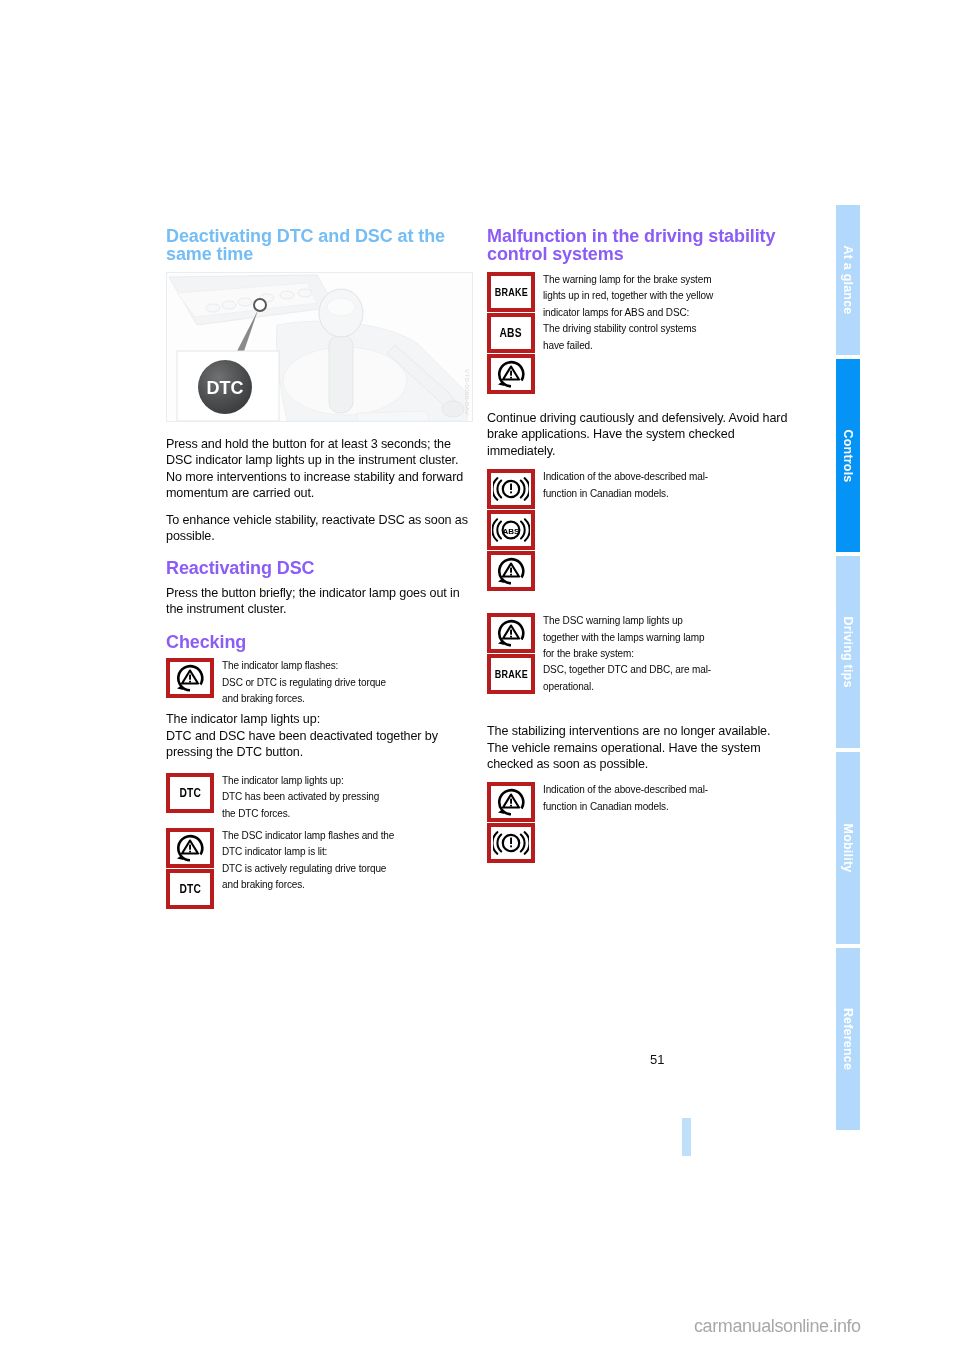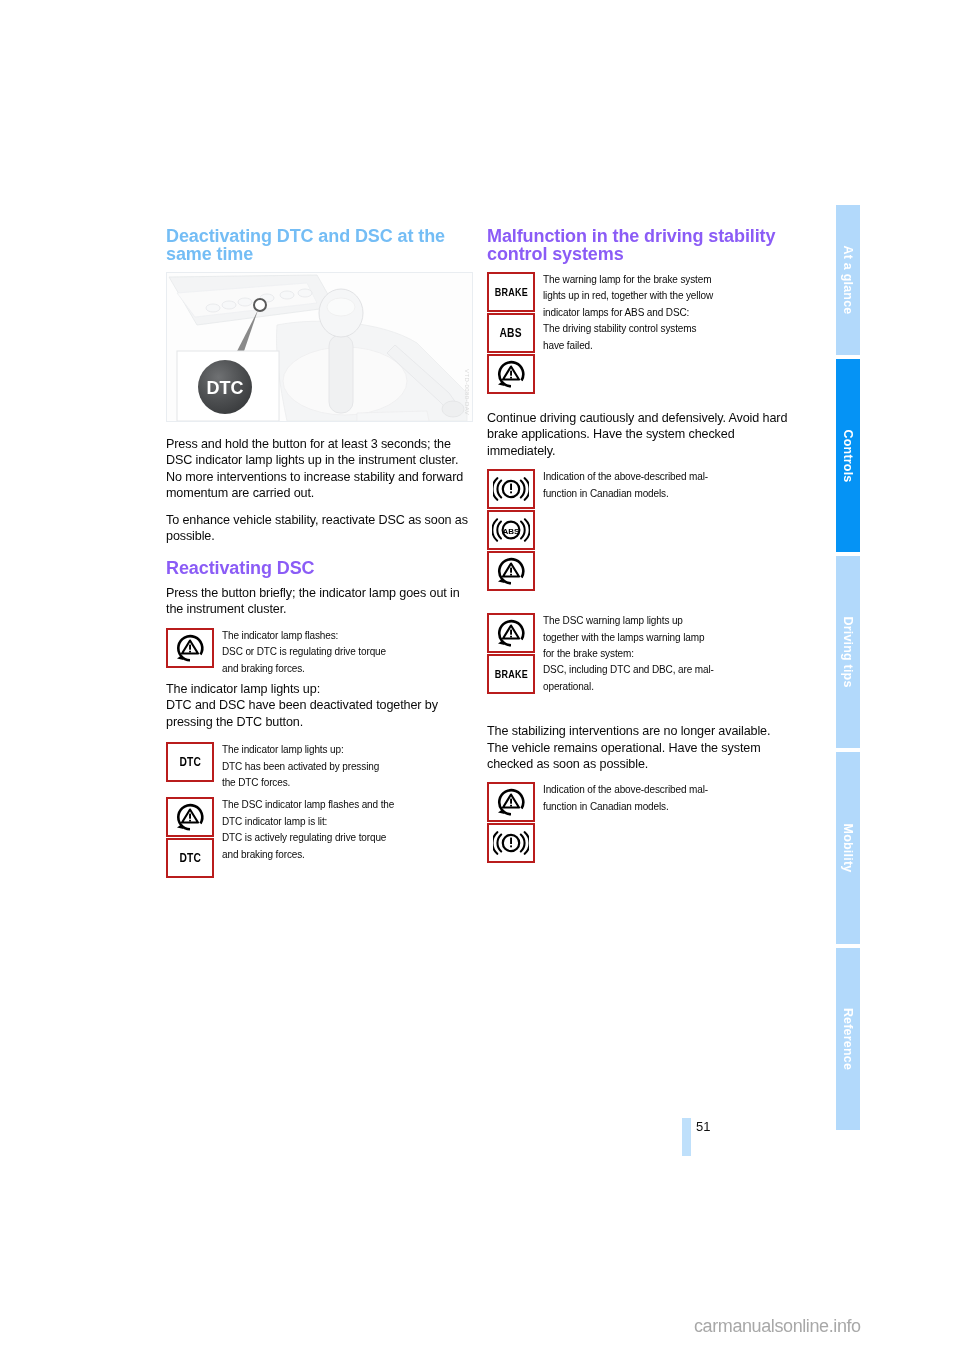--- a/index.html
+++ b/index.html
@@ -77,21 +77,21 @@
     letter-spacing:.4px;
   }
 
   
   .icon-block { position:relative; margin-bottom:4px; }
   .icon-col {
     position:absolute; left:0; top:0; width:48px;
   }
   .icon-box {
     width:48px; height:40px;
-    border:2px solid #b91c1c;
+    border:4px solid #b91c1c;
     background:#ffffff;
     display:flex; align-items:center; justify-content:center;
     margin-bottom:1px;
   }
   .icon-text {
     font-weight:bold;
     font-size:12.5px;
     letter-spacing:0.3px;
     color:#000;
     font-family:"Liberation Sans", sans-serif;
@@ -102,22 +102,22 @@
     margin-left:56px;
     font-size:10px;
     line-height:16.4px;
     color:#0a0a0a;
     letter-spacing:-0.12px;
   }
   .blk-text .ln { display:block; }
 
   
   #page-number {
-    position:absolute; left:650px; top:1119px;
-    font-size:13px; color:#111;margin-left:46px;
+    position:absolute; left:650px; top:1052px;
+    font-size:13px; color:#111;
   }
   #page-rule {
     position:absolute; left:682px; top:1118px;
     width:9px; height:38px; background:#bfe0fb;
   }
 
   
   #watermark {
     position:absolute; left:694px; top:1316px;
     font-size:18px; color:#a8a8a8;
@@ -193,20 +193,21 @@
       </svg>
       <span class="fig-code">VTD-0080-DAV</span>
     </div>
 
     <p class="body">Press and hold the button for at least 3 seconds; the DSC indicator lamp lights up in the instrument cluster. No more interventions to increase stability and forward momentum are carried out.</p>
     <p class="body">To enhance vehicle stability, reactivate DSC as soon as possible.</p>
 
     <h2 class="sec blue-strong tight" style="margin-top:16px;">Reactivating DSC</h2>
     <p class="body">Press the button briefly; the indicator lamp goes out in the instrument cluster.</p>
 
+    <h2 class="sec blue-strong tight" style="margin-top:16px;">Checking</h2>
 
     <div class="icon-block" style="min-height:48px;">
       <div class="icon-col">
         <div class="icon-box">
           <svg width="34" height="30" viewBox="0 0 34 30">
             <path d="M27.5 21.5 A12 12 0 1 0 17 27.2" fill="none" stroke="#000" stroke-width="2.6"></path>
             <path d="M8.2 22.5 L4.0 25.6 L10.6 27.0 Z" fill="#000"></path>
             <path d="M17 7.5 L25 20.5 L9 20.5 Z" fill="none" stroke="#000" stroke-width="2.1" stroke-linejoin="round"></path>
             <rect x="16.1" y="11.6" width="1.9" height="5.1" fill="#000"></rect>
             <rect x="16.1" y="17.8" width="1.9" height="1.7" fill="#000"></rect>
@@ -345,21 +346,21 @@
           </svg>
         </div>
         <div class="icon-box">
           <span class="icon-text small">BRAKE</span>
         </div>
       </div>
       <div class="blk-text">
         <span class="ln">The DSC warning lamp lights up</span>
         <span class="ln">together with the lamps warning lamp</span>
         <span class="ln">for the brake system:</span>
-        <span class="ln">DSC, including DTC and DBC, are mal-</span>
+        <span class="ln">DSC, together DTC and DBC, are mal-</span>
         <span class="ln">operational.</span>
       </div>
     </div>
 
     <p class="body" style="margin-top:20px;">The stabilizing interventions are no longer available. The vehicle remains operational. Have the system checked as soon as possible.</p>
 
     <div class="icon-block" style="min-height:90px;margin-top:4px;">
       <div class="icon-col">
         <div class="icon-box">
           <svg width="34" height="30" viewBox="0 0 34 30">

